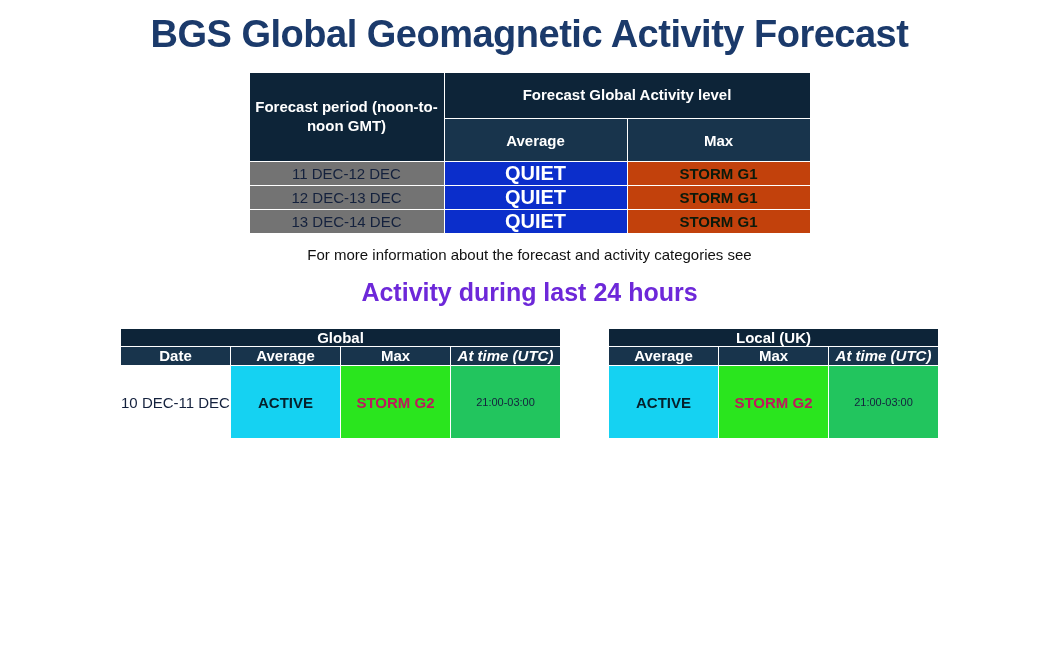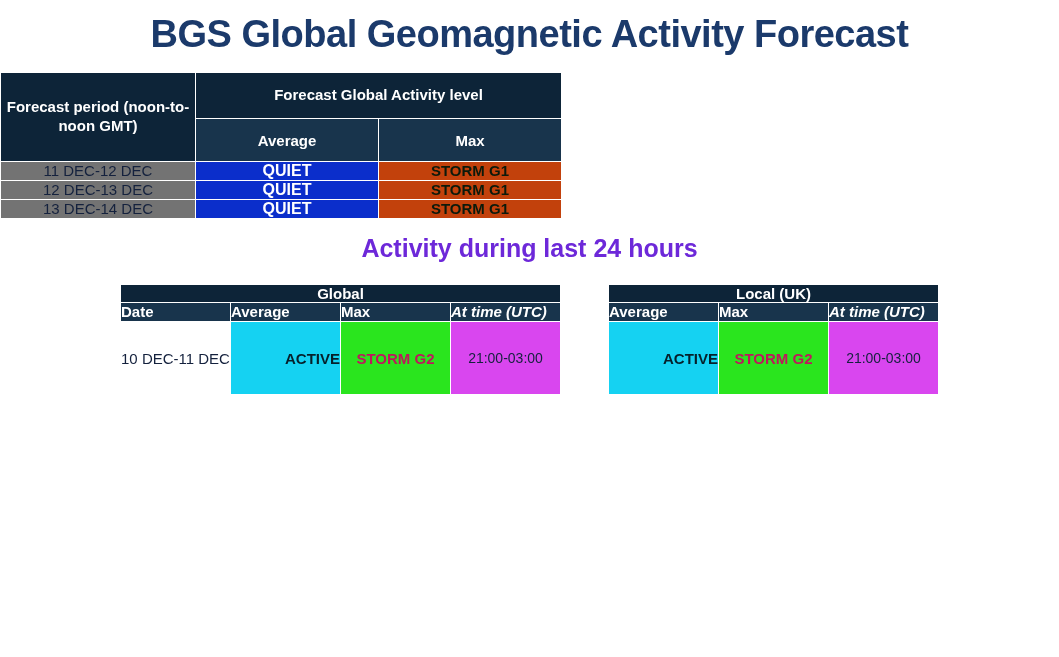--- a/index.html
+++ b/index.html
@@ -22,21 +22,21 @@
     color: #1b3a6b;
     letter-spacing: -0.5px;
     margin: 8px 0 12px 0;
     padding-top: 6px;
     line-height: 1.1;
   }
 
   
   .forecast-wrap {
     display: flex;
-    justify-content: flex-start;
+    justify-content: center;
     margin-top: 16px;
   }
   table.forecast {
     border-collapse: collapse;
     width: 562px;
     table-layout: fixed;
   }
   table.forecast th,
   table.forecast td {
     border: 1px solid #ffffff;
@@ -68,21 +68,21 @@
     background: #737373;
     color: #14213d;
     font-size: 15px;
     text-align: center;
     padding: 11px 6px;
     border: 1px solid #b9bfc6;
   }
   .cell-quiet {
     background: #0b2ecb;
     color: #ffffff;
-    font-size: 16px;
+    font-size: 20px;
     font-weight: bold;
     text-align: center;
     padding: 11px 6px;
   }
   .cell-storm {
     background: #c2410c;
     color: #0b1a0b;
     font-size: 15px;
     font-weight: bold;
     text-align: center;
@@ -132,21 +132,21 @@
     font-size: 15px;
     font-weight: bold;
     text-align: center;
     padding: 9px 6px;
   }
   .rc-head {
     background: #18344c;
     color: #ffffff;
     font-size: 15px;
     font-weight: bold;
-    text-align: left;
+    text-align: center;
     line-height: 1.25;
     padding: 10px 4px;
   }
   .rc-gap {
     background: #ffffff;
     border: none;
     width: 47px;
   }
   .rc-date {
     background: #ffffff;
@@ -157,36 +157,36 @@
     padding: 12px 4px;
     border: 1px solid #b9bfc6;
     height: 72px;
     vertical-align: middle;
   }
   .cell-active {
     background: #15d2f2;
     color: #06202b;
     font-size: 15px;
     font-weight: bold;
-    text-align: right;
+    text-align: center;
     vertical-align: middle;
   }
   .cell-storm2 {
     background: #2ae51e;
     color: #be185d;
     font-size: 15px;
     font-weight: bold;
     text-align: center;
     line-height: 1.3;
     vertical-align: middle;
   }
   .cell-time {
-    background: #d946ef;
+    background: #22c55e;
     color: #14213d;
-    font-size: 14px;
+    font-size: 11px;
     text-align: center;
     line-height: 1.3;
     vertical-align: middle;
     border: 1px solid #b9bfc6;
   }
   .col-date { width: 89px; }
   .col-avg { width: 122px; }
   .col-max { width: 118px; }
   .col-time { width: 112px; font-style: italic; }
 </style>
@@ -219,20 +219,21 @@
       <tr>
         <td class="fc-date">13 DEC-14 DEC</td>
         <td class="cell-quiet">QUIET</td>
         <td class="cell-storm">STORM G1</td>
       </tr>
     </tbody>
   </table>
 </div>
 
 <div class="info">
+  <span>For more information about the forecast and activity categories see</span>
 </div>
 
 <h2 class="sub-title">Activity during last 24 hours</h2>
 
 <div class="recent-wrap">
   <table class="recent">
     <tbody>
       <tr>
         <td class="rc-group" colspan="4">Global</td>
         <td class="rc-gap" rowspan="3"></td>

